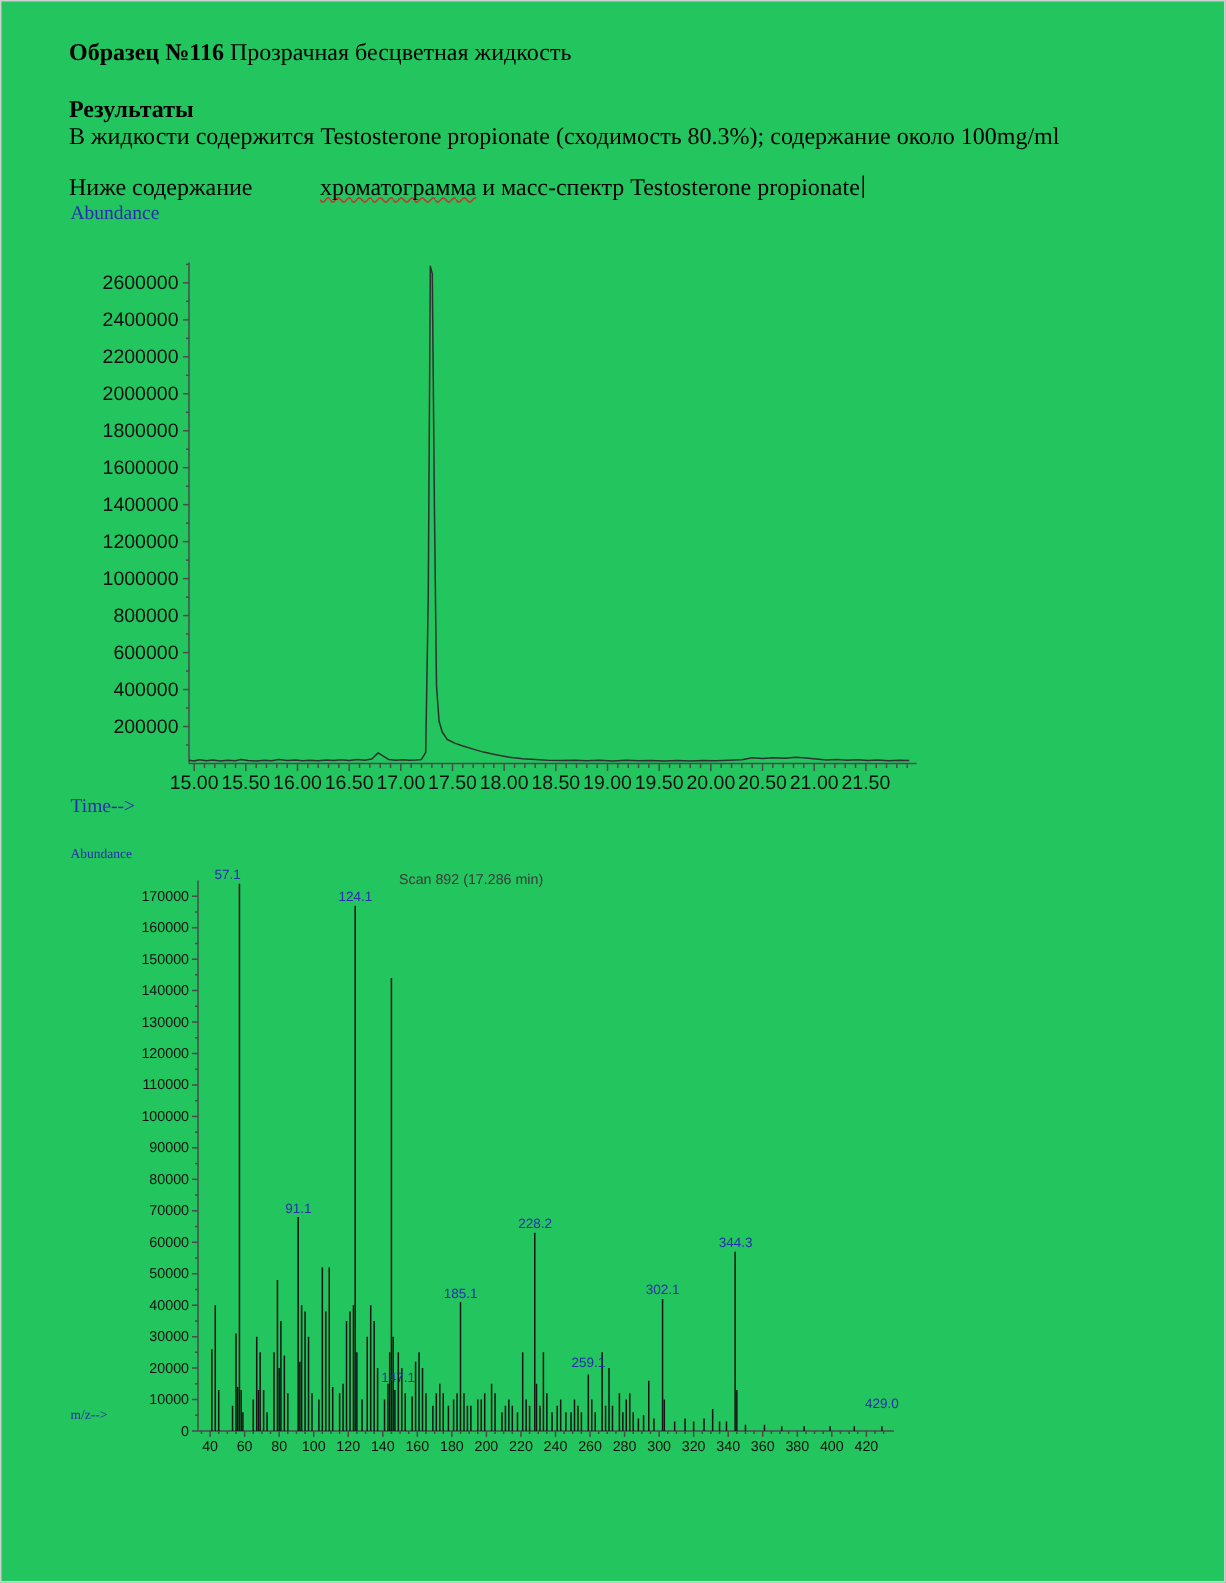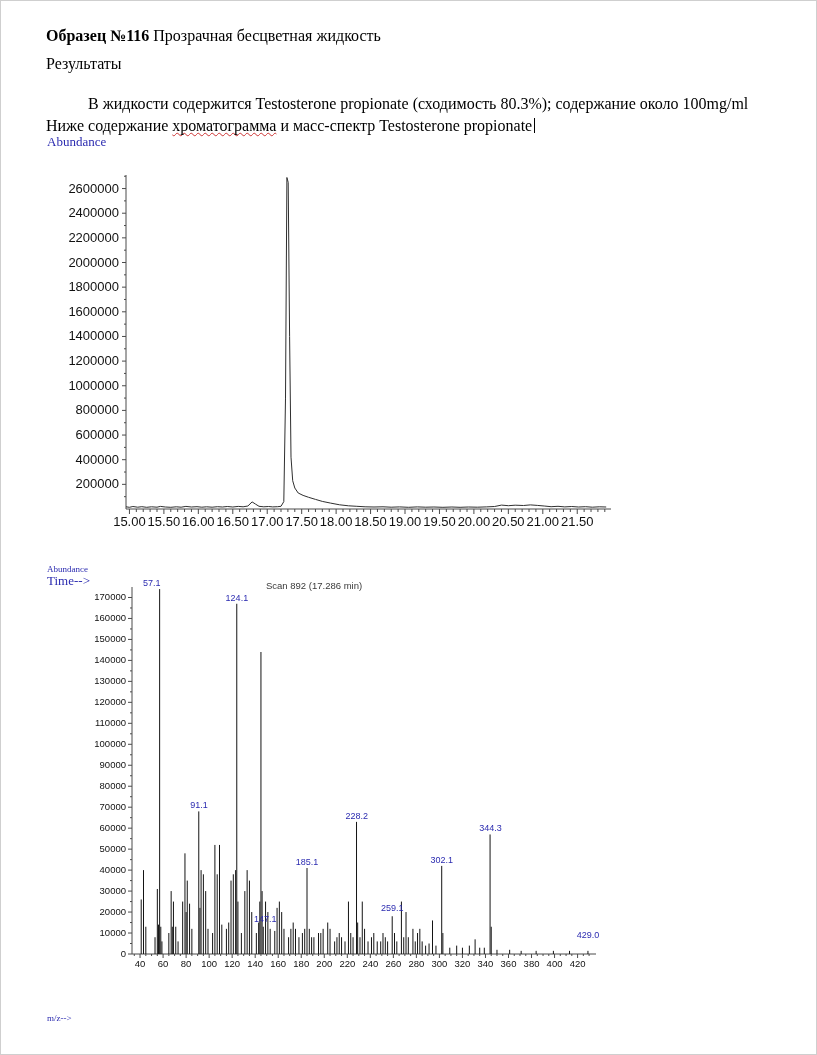--- a/index.html
+++ b/index.html
@@ -1,23 +1,23 @@
 <!DOCTYPE html>
 <html><head>
 <meta charset="utf-8">
 <style>
   html,body{margin:0;padding:0;background:#e9e9e9;}
-  .page{position:relative;width:817px;height:1055px;background:#ffffff;
+  .page{position:relative;width:817px;height:1055px;background:#22c55e;
         border:1px solid #cfcfcf;box-sizing:border-box;overflow:hidden;
         font-family:"Liberation Serif",serif;color:#000;}
   .abs{position:absolute;}
   .doc-title{left:45px;top:26px;font-size:16px;}
   .b{font-weight:bold;}
-  .doc-sub{left:45px;top:54px;font-size:16px;}
-  .doc-para1{left:45px;top:94px;font-size:16px;white-space:nowrap;margin-left:42px;}
+  .doc-sub{left:45px;top:64px;font-size:16px;font-weight:bold;}
+  .doc-para1{left:45px;top:82px;font-size:16px;white-space:nowrap;}
   .doc-para2{left:45px;top:116px;font-size:16px;white-space:nowrap;}
   .missp{text-decoration-line:underline;text-decoration-style:wavy;text-decoration-thickness:1px;text-decoration-skip-ink:none;}
   .caret{display:inline-block;width:1px;height:15px;background:#000;margin-left:2px;vertical-align:-2px;}
   .clabel{font-family:"Liberation Sans",sans-serif;font-size:13px;white-space:nowrap;}
   .mlabel{font-family:"Liberation Sans",sans-serif;font-size:9px;white-space:nowrap;}
   .blue{color:#2B2BB0;font-family:Liberation Serif, serif;}
   svg{position:absolute;}
   .ax{stroke:#4b4b4b;stroke-width:1;fill:none;}
   .trace{stroke:#2f2f2f;stroke-width:1;fill:none;stroke-linejoin:round;}
   .stick{stroke:#141414;stroke-width:1;}
@@ -33,21 +33,21 @@
 
   <div class="abs doc-title">
     <span class="b">Образец №116</span><span> Прозрачная бесцветная жидкость</span>
   </div>
 
   <div class="abs doc-sub">Результаты</div>
 
   <div class="abs doc-para1">В жидкости содержится Testosterone propionate (сходимость 80.3%); содержание около 100mg/ml</div>
 
   <div class="abs doc-para2">
-    <span>Ниже содержание </span><span class="missp" style="text-decoration-color: rgb(204, 51, 51);">хроматограмма</span><span> и масс-спектр Testosterone propionate</span><span class="caret"></span>
+    <span>Ниже содержание </span><span class="missp" style="text-decoration-color: rgb(204, 51, 51); margin-left: 41px;">хроматограмма</span><span> и масс-спектр Testosterone propionate</span><span class="caret"></span>
   </div>
 
   <div class="abs clabel blue" style="left: 46px; top: 133px; color: rgb(43, 43, 176);">Abundance</div>
 
   <svg id="chrom" width="620" height="392" style="left:35px;top:148px;">
       <line x1="90" y1="26" x2="90" y2="360" class="ax"></line>
       <line x1="90" y1="360" x2="575" y2="360" class="ax"></line>
       <line x1="86" y1="335.35055350553506" x2="90" y2="335.35055350553506" class="ax"></line>
       <text x="83" y="339.35055350553506" class="tickc" text-anchor="end">200000</text>
       <line x1="86" y1="310.7011070110701" x2="90" y2="310.7011070110701" class="ax"></line>
@@ -168,21 +168,21 @@
       <text x="334.5667613636365" y="377" class="tickc" text-anchor="middle">18.50</text>
       <text x="369.0127840909092" y="377" class="tickc" text-anchor="middle">19.00</text>
       <text x="403.4588068181819" y="377" class="tickc" text-anchor="middle">19.50</text>
       <text x="437.9048295454547" y="377" class="tickc" text-anchor="middle">20.00</text>
       <text x="472.35085227272737" y="377" class="tickc" text-anchor="middle">20.50</text>
       <text x="506.7968750000001" y="377" class="tickc" text-anchor="middle">21.00</text>
       <text x="541.2428977272729" y="377" class="tickc" text-anchor="middle">21.50</text>
       <polyline points="90.0,357.8 93.4,358.3 96.9,357.5 101.7,358.2 105.8,357.7 110.7,358.3 115.5,357.8 121.0,358.2 124.4,357.4 129.3,358.0 134.8,358.3 140.3,357.8 145.1,358.2 149.9,357.4 155.4,358.0 161.0,357.7 165.8,358.2 170.6,357.8 176.1,358.2 181.6,357.7 186.4,358.0 191.3,357.5 196.8,358.0 202.3,357.4 207.1,357.8 211.9,357.0 216.1,352.9 219.5,355.1 223.0,357.3 227.8,357.8 232.6,357.5 236.7,357.9 241.6,357.7 245.0,357.3 247.8,352.6 249.5,249.1 250.9,28.5 252.2,33.4 253.6,187.5 255.0,308.2 256.7,331.7 258.8,339.0 262.2,344.0 267.1,346.4 272.6,348.3 279.5,350.4 286.3,352.4 294.6,354.1 303.6,355.8 312.5,356.8 320.8,357.3 329.1,357.8 338.0,358.0 347.0,357.8 355.2,358.2 363.5,357.9 372.5,358.3 381.4,357.9 389.7,358.2 397.9,358.0 406.9,358.3 415.9,358.0 424.1,358.3 432.4,358.0 441.3,358.2 450.3,357.9 458.6,357.5 465.5,356.1 472.4,356.7 479.2,356.2 487.5,356.5 494.4,355.9 501.3,356.4 508.2,357.0 515.1,357.7 522.0,357.3 528.8,357.9 535.7,357.5 542.6,358.0 549.5,357.7 556.4,358.2 563.3,357.8 570.2,358.0" class="trace"></polyline>
     </svg>
 
-  <div class="abs clabel blue" style="left: 46px; top: 528px; color: rgb(43, 43, 176); margin-top: 44px;">Time--&gt;</div>
+  <div class="abs clabel blue" style="left: 46px; top: 528px; color: rgb(43, 43, 176);">Time--&gt;</div>
 
   <div class="abs mlabel blue" style="left: 46px; top: 563px; color: rgb(43, 43, 176);">Abundance</div>
 
   <svg id="spec" width="620" height="412" style="left:35px;top:558px;">
       <line x1="96" y1="28" x2="96" y2="395" class="ax"></line>
       <line x1="96" y1="395" x2="560" y2="395" class="ax"></line>
       <line x1="92" y1="395" x2="96" y2="395" class="ax"></line>
       <text x="90" y="398" class="tickm" text-anchor="end">0</text>
       <line x1="92" y1="374.0285714285714" x2="96" y2="374.0285714285714" class="ax"></line>
       <text x="90" y="377.0285714285714" class="tickm" text-anchor="end">10000</text>
@@ -470,15 +470,15 @@
       <text x="229.37071960297766" y="362.64" class="plabel" text-anchor="middle" fill="#2B2BB0">147.1</text>
       <text x="271.1225806451613" y="306.01714285714286" class="plabel" text-anchor="middle" fill="#2B2BB0">185.1</text>
       <text x="320.7464019851117" y="259.88" class="plabel" text-anchor="middle" fill="#2B2BB0">228.2</text>
       <text x="356.3235732009926" y="352.1542857142857" class="plabel" text-anchor="middle" fill="#2B2BB0">259.1</text>
       <text x="405.83225806451617" y="303.92" class="plabel" text-anchor="middle" fill="#2B2BB0">302.1</text>
       <text x="454.41985111662535" y="272.46285714285716" class="plabel" text-anchor="middle" fill="#2B2BB0">344.3</text>
       <text x="551.940446650124" y="379.41714285714284" class="plabel" text-anchor="middle" fill="#2B2BB0">429.0</text>
       <text x="230" y="30" class="scan" text-anchor="start">Scan 892 (17.286 min)</text>
     </svg>
 
-  <div class="abs mlabel blue" style="left: 46px; top: 1012px; color: rgb(43, 43, 176);">m/z--&gt;</div>
+  <div class="abs mlabel blue" style="left: 46px; top: 937px; color: rgb(43, 43, 176);">m/z--&gt;</div>
 
 </div>
 
 </body></html>

